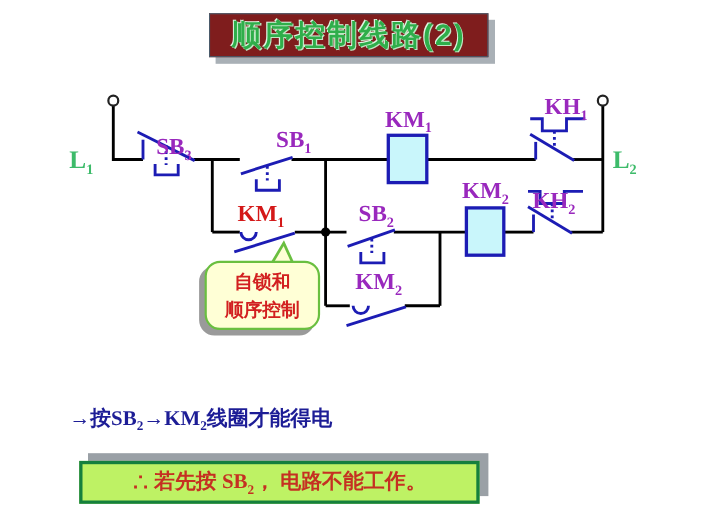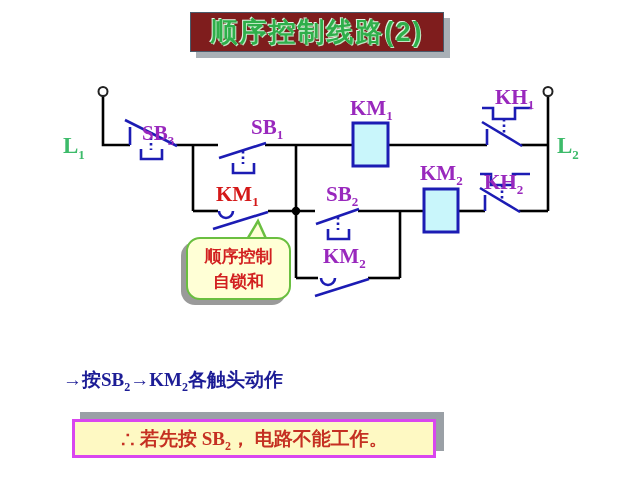--- a/index.html
+++ b/index.html
@@ -28,21 +28,21 @@
   .heading{position:absolute;left:58px;top:299px;font-size:24px;font-weight:bold;
     color:#b23a52;letter-spacing:1px;}
   .pline{position:absolute;font-family:"Liberation Serif",serif;font-weight:bold;
     font-size:19px;color:#1d1d96;white-space:nowrap;}
   .pline sub{font-size:12px;}
   .pline .hl{color:#e05010;}
   .line1{left:85px;top:338px;}
   .line2{left:63px;top:367px;}
   
   .conclusion{position:absolute;left:72px;top:419px;width:358px;height:33px;
-    background:#fef9c3;border:3px solid #d946ef;box-shadow:8px -7px 0 #9aa0a6;
+    background:#bef264;border:3px solid #15803d;box-shadow:8px -7px 0 #9aa0a6;
     text-align:center;line-height:33px;font-family:"Liberation Serif",serif;
     font-weight:bold;font-size:19px;color:#c53022;white-space:nowrap;}
   .conclusion sub{font-size:12px;}
 </style>
 </head>
 <body>
 
 <div class="slide">
 
   <div class="title-banner">
@@ -129,27 +129,27 @@
   <div class="clabel" style="left:227px;top:117px;margin-left:24px;"><span>SB</span><sub>1</sub></div>
   <div class="clabel" style="left:350px;top:98px;"><span>KM</span><sub>1</sub></div>
   <div class="clabel" style="left:495px;top:87px;"><span>KH</span><sub>1</sub></div>
   <div class="clabel redlbl" style="left:216px;top:184px;"><span>KM</span><sub>1</sub></div>
   <div class="clabel" style="left:326px;top:184px;"><span>SB</span><sub>2</sub></div>
   <div class="clabel" style="left:420px;top:163px;"><span>KM</span><sub>2</sub></div>
   <div class="clabel" style="left:484px;top:172px;"><span>KH</span><sub>2</sub></div>
   <div class="clabel" style="left:323px;top:246px;"><span>KM</span><sub>2</sub></div>
 
   <div class="callout">
+    <div>自锁和</div>
     <div>顺序控制</div>
-    <div>自锁和</div>
   </div>
 
 
 
   <div class="pline line2">
-    <span>→按SB</span><sub>2</sub><span>→KM</span><sub>2</sub><span>各触头动作</span>
+    <span>→按SB</span><sub>2</sub><span>→KM</span><sub>2</sub><span>线圈才能得电</span>
   </div>
 
   <div class="conclusion">
     <span>∴ 若先按 SB</span><sub>2</sub><span>， 电路不能工作。</span>
   </div>
 
 </div>
 
 </body></html>

